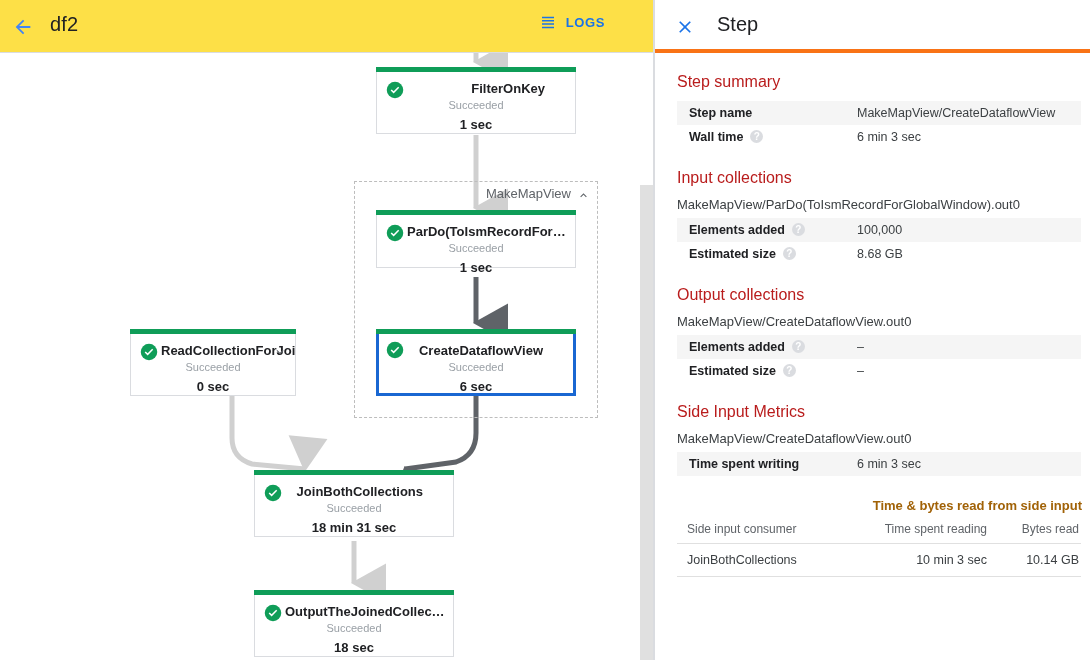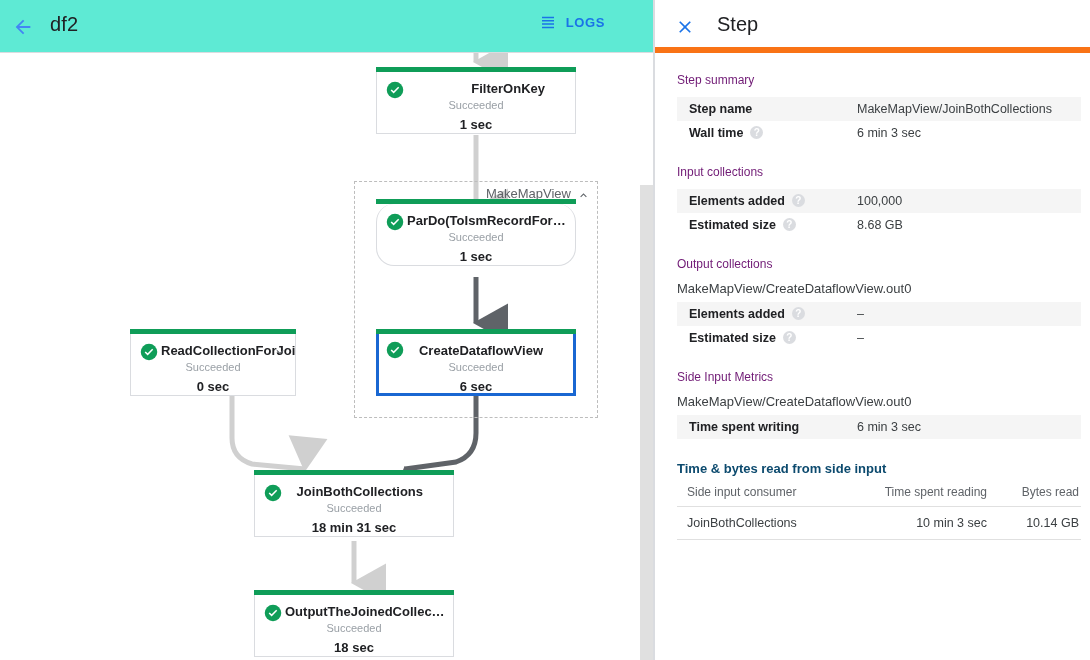--- a/index.html
+++ b/index.html
@@ -9,21 +9,21 @@
     overflow: hidden;
     background: #fff;
     font-family: "Liberation Sans", sans-serif;
     -webkit-font-smoothing: antialiased;
   }
   #app { position: relative; width: 1090px; height: 660px; background:#fff; }
 
   
   .toolbar {
     position: absolute; left: 0; top: 0; width: 653px; height: 53px;
-    background: #5eead4; border-bottom: 1px solid #dadce0;
+    background: #fde047; border-bottom: 1px solid #dadce0;
   }
   .back-btn {
     position: absolute; left: 8px; top: 12px; width: 30px; height: 30px;
     display: flex; align-items: center; justify-content: center;
     color: #4285f4; cursor: pointer; border-radius: 50%;
   }
   .job-title {
     position: absolute; left: 50px; top: 13px;
     font-size: 20px; color: #202124; font-weight: 400; letter-spacing: .1px;
   }
@@ -93,52 +93,52 @@
   .node-caret {
     position: absolute; right: 8px; top: 11px; color: #5f6368;
   }
 
   
   .panel {
     position: absolute; left: 654px; top: 0; width: 436px; height: 660px;
     background: #fff; border-left: 1px solid #dadce0; overflow: hidden;
   }
   .panel-head {
-    position: relative; height: 53px; border-bottom: 6px solid #f97316; padding-left: 32px;
+    position: relative; height: 53px; border-bottom: 4px solid #f97316; padding-left: 32px;
   }
   .panel-close {
     position: absolute; left: 16px; top: 13px; width: 28px; height: 28px;
     display: flex; align-items: center; justify-content: center;
     color: #1a73e8; cursor: pointer;
   }
   .panel-title {
     position: absolute; left: 62px; top: 13px;
     font-size: 20px; color: #202124;
   }
   .panel-body { position: relative; padding: 0 8px 0 22px; }
 
   .section-h {
-    font-size: 12px; color: #701a75; margin: 20px 0 10px 0;
+    font-size: 16px; color: #b91c1c; margin: 20px 0 10px 0;
   }
   .section-sub {
     font-size: 13px; color: #3c4043; margin: 0 0 6px 0;
   }
   table.kv { width: 404px; border-collapse: collapse; table-layout: fixed; }
   table.kv td { padding: 5px 0 5px 12px; font-size: 12.5px; vertical-align: middle; }
   table.kv td.k { width: 168px; font-weight: bold; color: #202124; white-space: nowrap; }
   table.kv td.v { color: #3c4043; }
   table.kv tr.shaded td { background: #f5f5f5; }
   .help-i {
     display: inline-block; width: 13px; height: 13px; border-radius: 50%;
     background: #dadce0; color: #fff; font-size: 10px; line-height: 13px;
     text-align: center; margin-left: 7px; vertical-align: 1px; cursor: pointer;
     font-weight: bold;
   }
   .sub-h {
-    font-size: 13px; font-weight: bold; color: #0c4a6e; margin: 22px 0 0 0;
+    font-size: 13px; font-weight: bold; color: #a16207; margin: 22px 0 0 0; text-align: right;
   }
   table.grid { width: 404px; border-collapse: collapse; table-layout: fixed; margin-top: 4px;}
   table.grid th {
     font-size: 12px; font-weight: 400; color: #5f6368; text-align: left;
     padding: 5px 0 7px 10px; border-bottom: 1px solid #e0e0e0;
   }
   table.grid th.num, table.grid td.num { text-align: right; padding-right: 2px; }
   table.grid td {
     font-size: 12.5px; color: #3c4043; padding: 9px 0 9px 10px;
     border-bottom: 1px solid #e0e0e0;
@@ -219,21 +219,21 @@
         <svg width="18" height="18" viewBox="0 0 24 24">
             <circle cx="12" cy="12" r="11" fill="#0f9d58"></circle>
             <path fill="#fff" d="M10.2 16.6l-4-4 1.4-1.4 2.6 2.6 6-6L17.6 9z"></path>
           </svg>
       </span>
       <div class="node-title">FilterOnKey</div>
       <div class="node-status">Succeeded</div>
       <div class="node-time">1 sec</div>
     </div>
 
-    <div class="node" style="left:376px; top:151px; width:200px; height:62px;border-radius:18px;">
+    <div class="node" style="left:376px; top:162px; width:200px; height:53px;">
       <div class="accent"></div>
       <span class="node-check">
         <svg width="18" height="18" viewBox="0 0 24 24">
             <circle cx="12" cy="12" r="11" fill="#0f9d58"></circle>
             <path fill="#fff" d="M10.2 16.6l-4-4 1.4-1.4 2.6 2.6 6-6L17.6 9z"></path>
           </svg>
       </span>
       <div class="node-title">ParDo(ToIsmRecordFor…</div>
       <div class="node-status">Succeeded</div>
       <div class="node-time">1 sec</div>
@@ -311,30 +311,31 @@
       <div class="panel-title">Step</div>
     </div>
 
     <div class="panel-body">
 
       <div class="section-h">Step summary</div>
       <table class="kv">
         <tbody>
             <tr class="shaded">
           <td class="k"><span>Step name</span></td>
-          <td class="v">MakeMapView/JoinBothCollections</td>
+          <td class="v">MakeMapView/CreateDataflowView</td>
         </tr>
         <tr>
           <td class="k"><span>Wall time</span><span class="help-i">?</span></td>
           <td class="v">6 min 3 sec</td>
         </tr>
       </tbody>
         </table>
 
       <div class="section-h">Input collections</div>
+      <div class="section-sub">MakeMapView/ParDo(ToIsmRecordForGlobalWindow).out0</div>
       <table class="kv">
         <tbody>
             <tr class="shaded">
           <td class="k"><span>Elements added</span><span class="help-i">?</span></td>
           <td class="v">100,000</td>
         </tr>
         <tr>
           <td class="k"><span>Estimated size</span><span class="help-i">?</span></td>
           <td class="v">8.68 GB</td>
         </tr>

